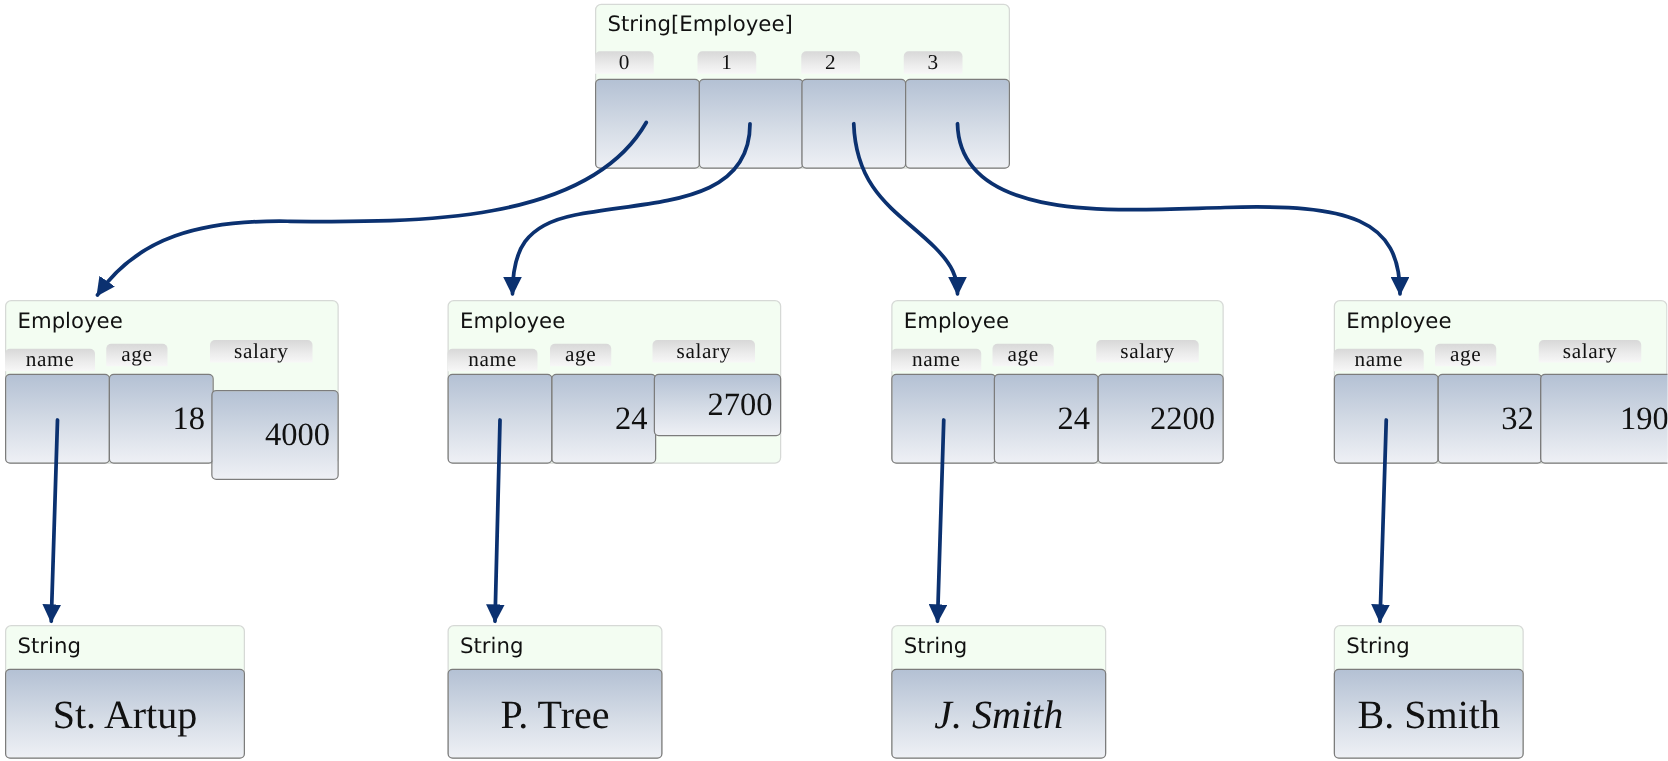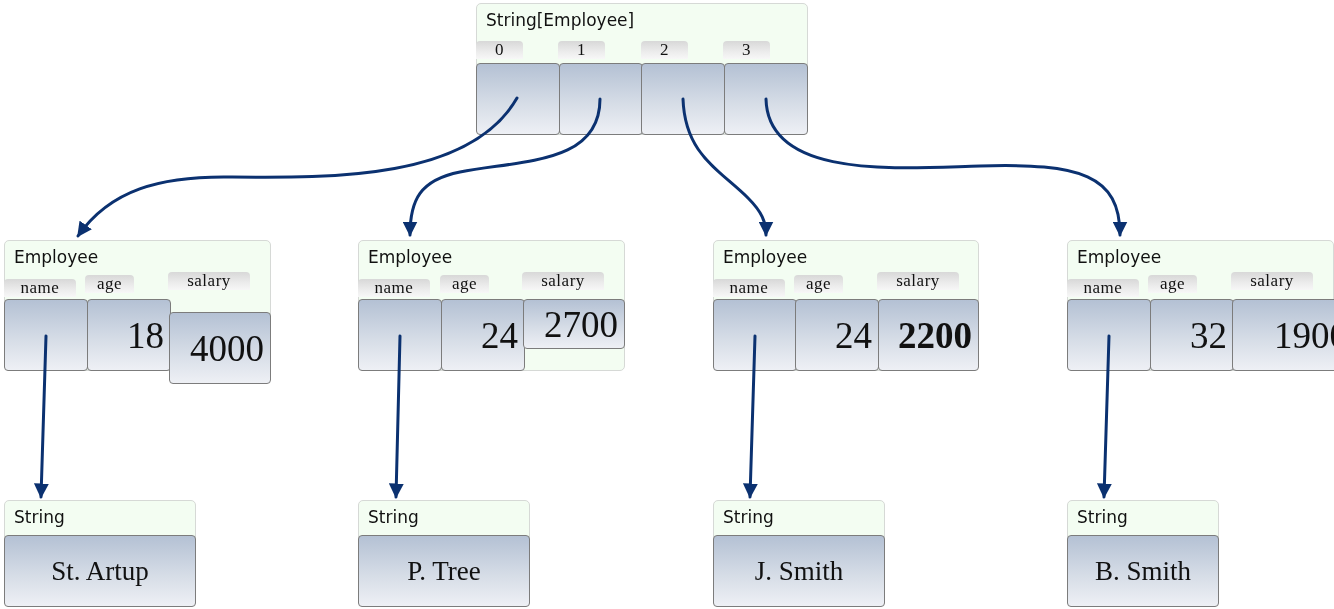--- a/index.html
+++ b/index.html
@@ -8,22 +8,22 @@
   .obj { position:absolute; background:#f3fdf2; border:1.5px solid #d6d9d6; border-radius:5px; box-sizing:border-box; }
   .obj-title { position:absolute; left:9px; top:6px; font-family:"DejaVu Sans", sans-serif; font-size:17px; color:#111; }
   .cell { position:absolute; box-sizing:border-box; border:1px solid #7c7c7c; border-radius:4px;
           background:linear-gradient(to bottom, #b4c1d4 0%, #d5dce6 55%, #eef0f5 100%);
           font-family:"Liberation Serif","DejaVu Serif", serif; color:#111;
           display:flex; align-items:center; justify-content:flex-end; padding-right:6px; }
   .tag { position:absolute; height:18px; box-sizing:border-box; border-radius:4px 4px 0 0;
          background:linear-gradient(to bottom, #d8d8d8 0%, #ececec 60%, #f7f7f7 100%);
          font-family:"Liberation Serif","DejaVu Serif", serif; font-size:17px; color:#111;
          text-align:center; line-height:18px; letter-spacing:0.5px; }
-  .num { font-size:37px; line-height:1; }
-  .str { font-size:27px; justify-content:center; padding-right:0; }
+  .num { font-size:26px; line-height:1; }
+  .str { font-size:32px; justify-content:center; padding-right:0; }
   svg.arrows { position:absolute; left:0; top:0; }
 </style>
 </head>
 <body>
 
 <div class="obj" style="left:476px; top:3px; width:332px; height:132px;">
   <span class="obj-title">String[Employee]</span>
 </div>
 <div class="tag" style="left:476px; top:41px; width:47px;">0</div>
 <div class="tag" style="left:558px; top:41px; width:47px;">1</div>
@@ -55,21 +55,21 @@
 <div class="cell num" style="left:523px; top:299px; width:102px; height:50px;">2700</div>
 
 <div class="obj" style="left:713px; top:240px; width:266px; height:131px;">
   <span class="obj-title">Employee</span>
 </div>
 <div class="tag" style="left:713px; top:279px; width:72px;">name</div>
 <div class="tag" style="left:794px; top:275px; width:49px;">age</div>
 <div class="tag" style="left:877px; top:272px; width:82px;">salary</div>
 <div class="cell" style="left:713px; top:299px; width:84px; height:72px;"></div>
 <div class="cell num" style="left:795px; top:299px; width:84px; height:72px;">24</div>
-<div class="cell num" style="left:878px; top:299px; width:101px; height:72px;font-weight:bold;">2200</div>
+<div class="cell num" style="left:878px; top:299px; width:101px; height:72px;">2200</div>
 
 <div class="obj" style="left:1067px; top:240px; width:267px; height:131px;">
   <span class="obj-title">Employee</span>
 </div>
 <div class="tag" style="left:1067px; top:279px; width:72px;">name</div>
 <div class="tag" style="left:1148px; top:275px; width:49px;">age</div>
 <div class="tag" style="left:1231px; top:272px; width:82px;">salary</div>
 <div class="cell" style="left:1067px; top:299px; width:84px; height:72px;"></div>
 <div class="cell num" style="left:1150px; top:299px; width:84px; height:72px;">32</div>
 <div class="cell num" style="left:1232px; top:299px; width:123px; height:72px;">1900</div>
@@ -80,21 +80,21 @@
 <div class="cell str" style="left:4px; top:535px; width:192px; height:72px;">St. Artup</div>
 
 <div class="obj" style="left:358px; top:500px; width:172px; height:107px;">
   <span class="obj-title">String</span>
 </div>
 <div class="cell str" style="left:358px; top:535px; width:172px; height:72px;">P. Tree</div>
 
 <div class="obj" style="left:713px; top:500px; width:172px; height:107px;">
   <span class="obj-title">String</span>
 </div>
-<div class="cell str" style="left:713px; top:535px; width:172px; height:72px;">J. Smith</div>
+<div class="cell str" style="left:713px; top:535px; width:172px; height:72px;font-style:italic;">J. Smith</div>
 
 <div class="obj" style="left:1067px; top:500px; width:152px; height:107px;">
   <span class="obj-title">String</span>
 </div>
 <div class="cell str" style="left:1067px; top:535px; width:152px; height:72px;">B. Smith</div>
 
 <svg class="arrows" width="1334" height="609" viewBox="0 0 1334 609">
   <defs>
     <marker id="ah" viewBox="0 0 10 10" refX="9" refY="5" markerWidth="5" markerHeight="5" orient="auto" markerUnits="strokeWidth">
       <path d="M0,0 L10,5 L0,10 z" fill="#0b3170"></path>

